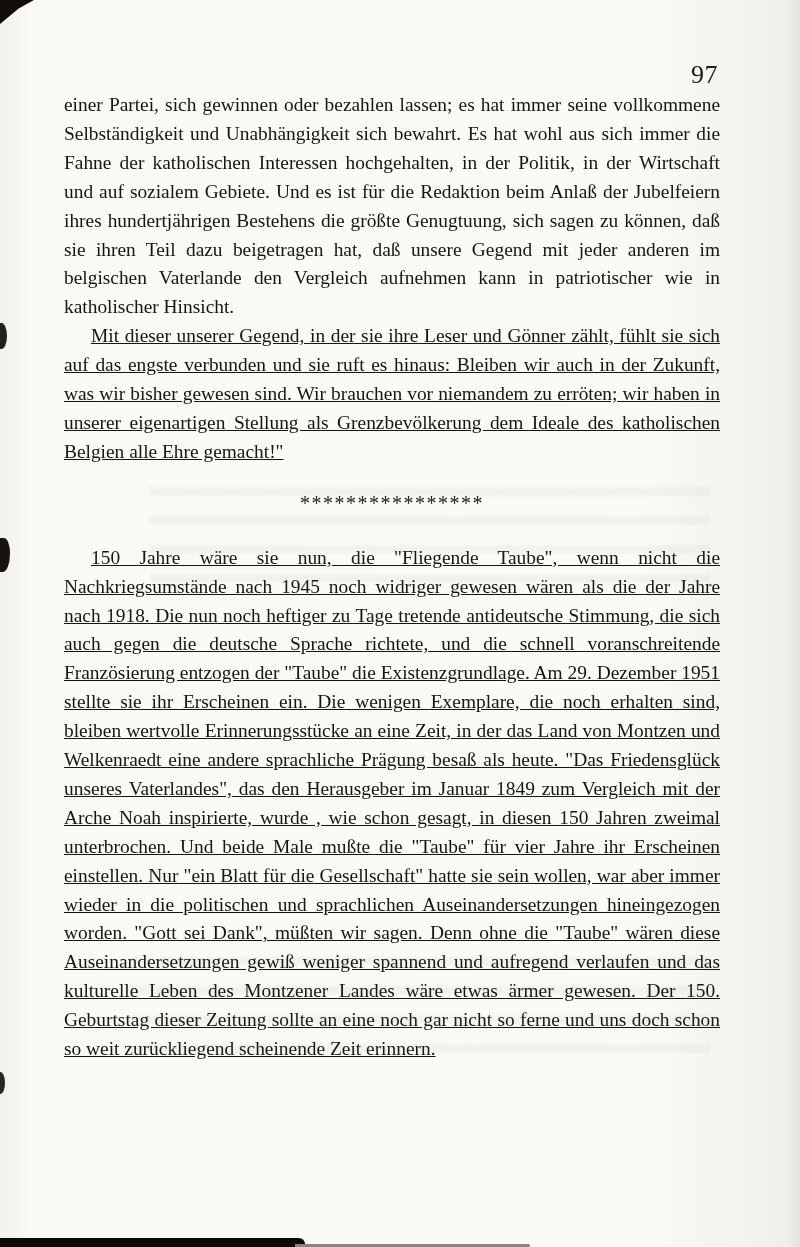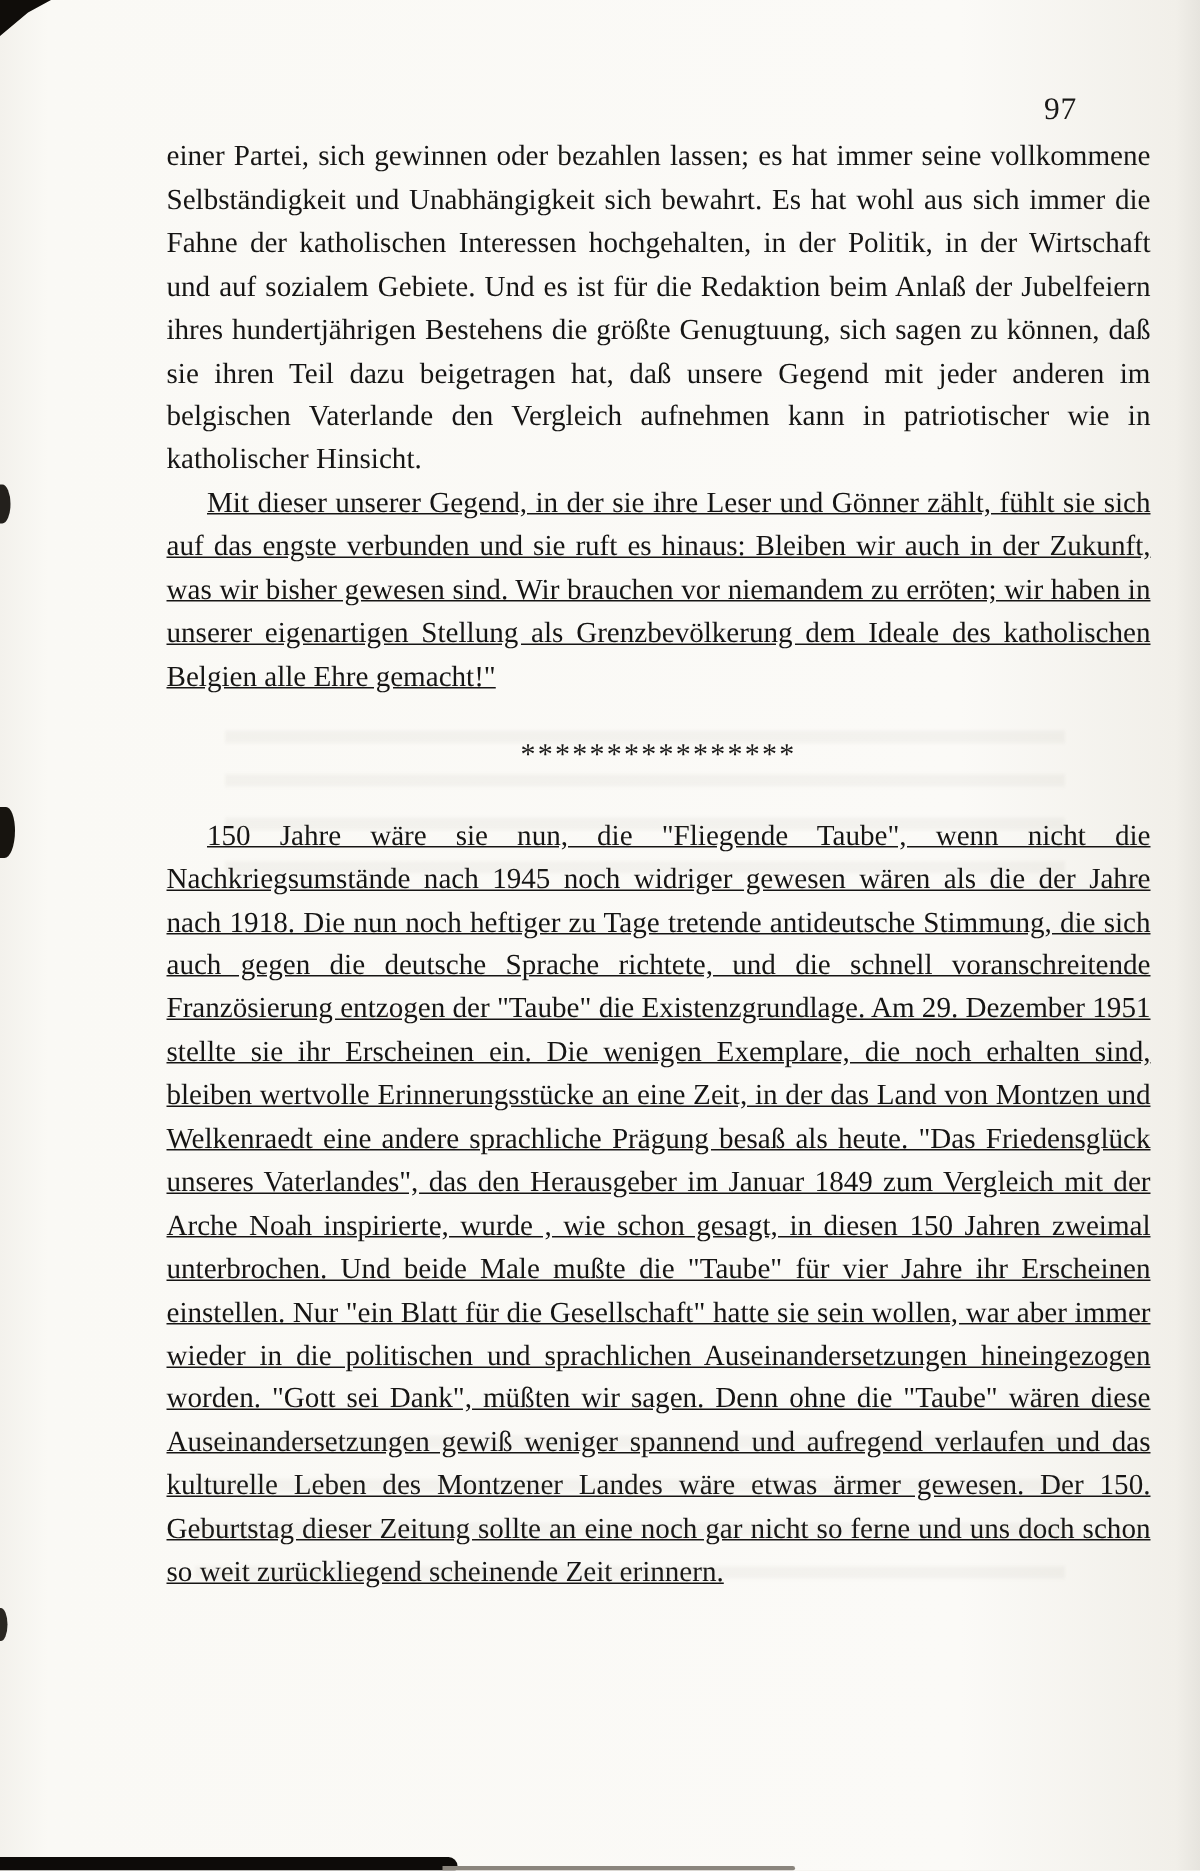--- a/index.html
+++ b/index.html
@@ -19,34 +19,33 @@
     inset: 0;
     background:
       linear-gradient(90deg, #f3f1ec 0%, #faf9f5 4%, #fbfaf7 80%, #f1efe9 98%, #e6e4de 100%),
       #faf9f5;
     color: #151413;
   }
   .page-number {
     position: absolute;
     top: 60px;
     right: 82px;
-    font-size: 21px;
+    font-size: 26px;
     letter-spacing: 0.5px;
     color: #1a1918;
   }
   .text-block {
     position: absolute;
     top: 91px;
     left: 64px;
     width: 656px;
     font-size: 19.4px;
     line-height: 28.9px;
     text-align: justify;
     color: #161514;
-    margin-left: 47px;
   }
   .text-block p {
     margin: 0;
   }
   .text-block p.indent {
     text-indent: 27px;
     text-decoration: underline;
   }
   .separator {
     text-align: center;

